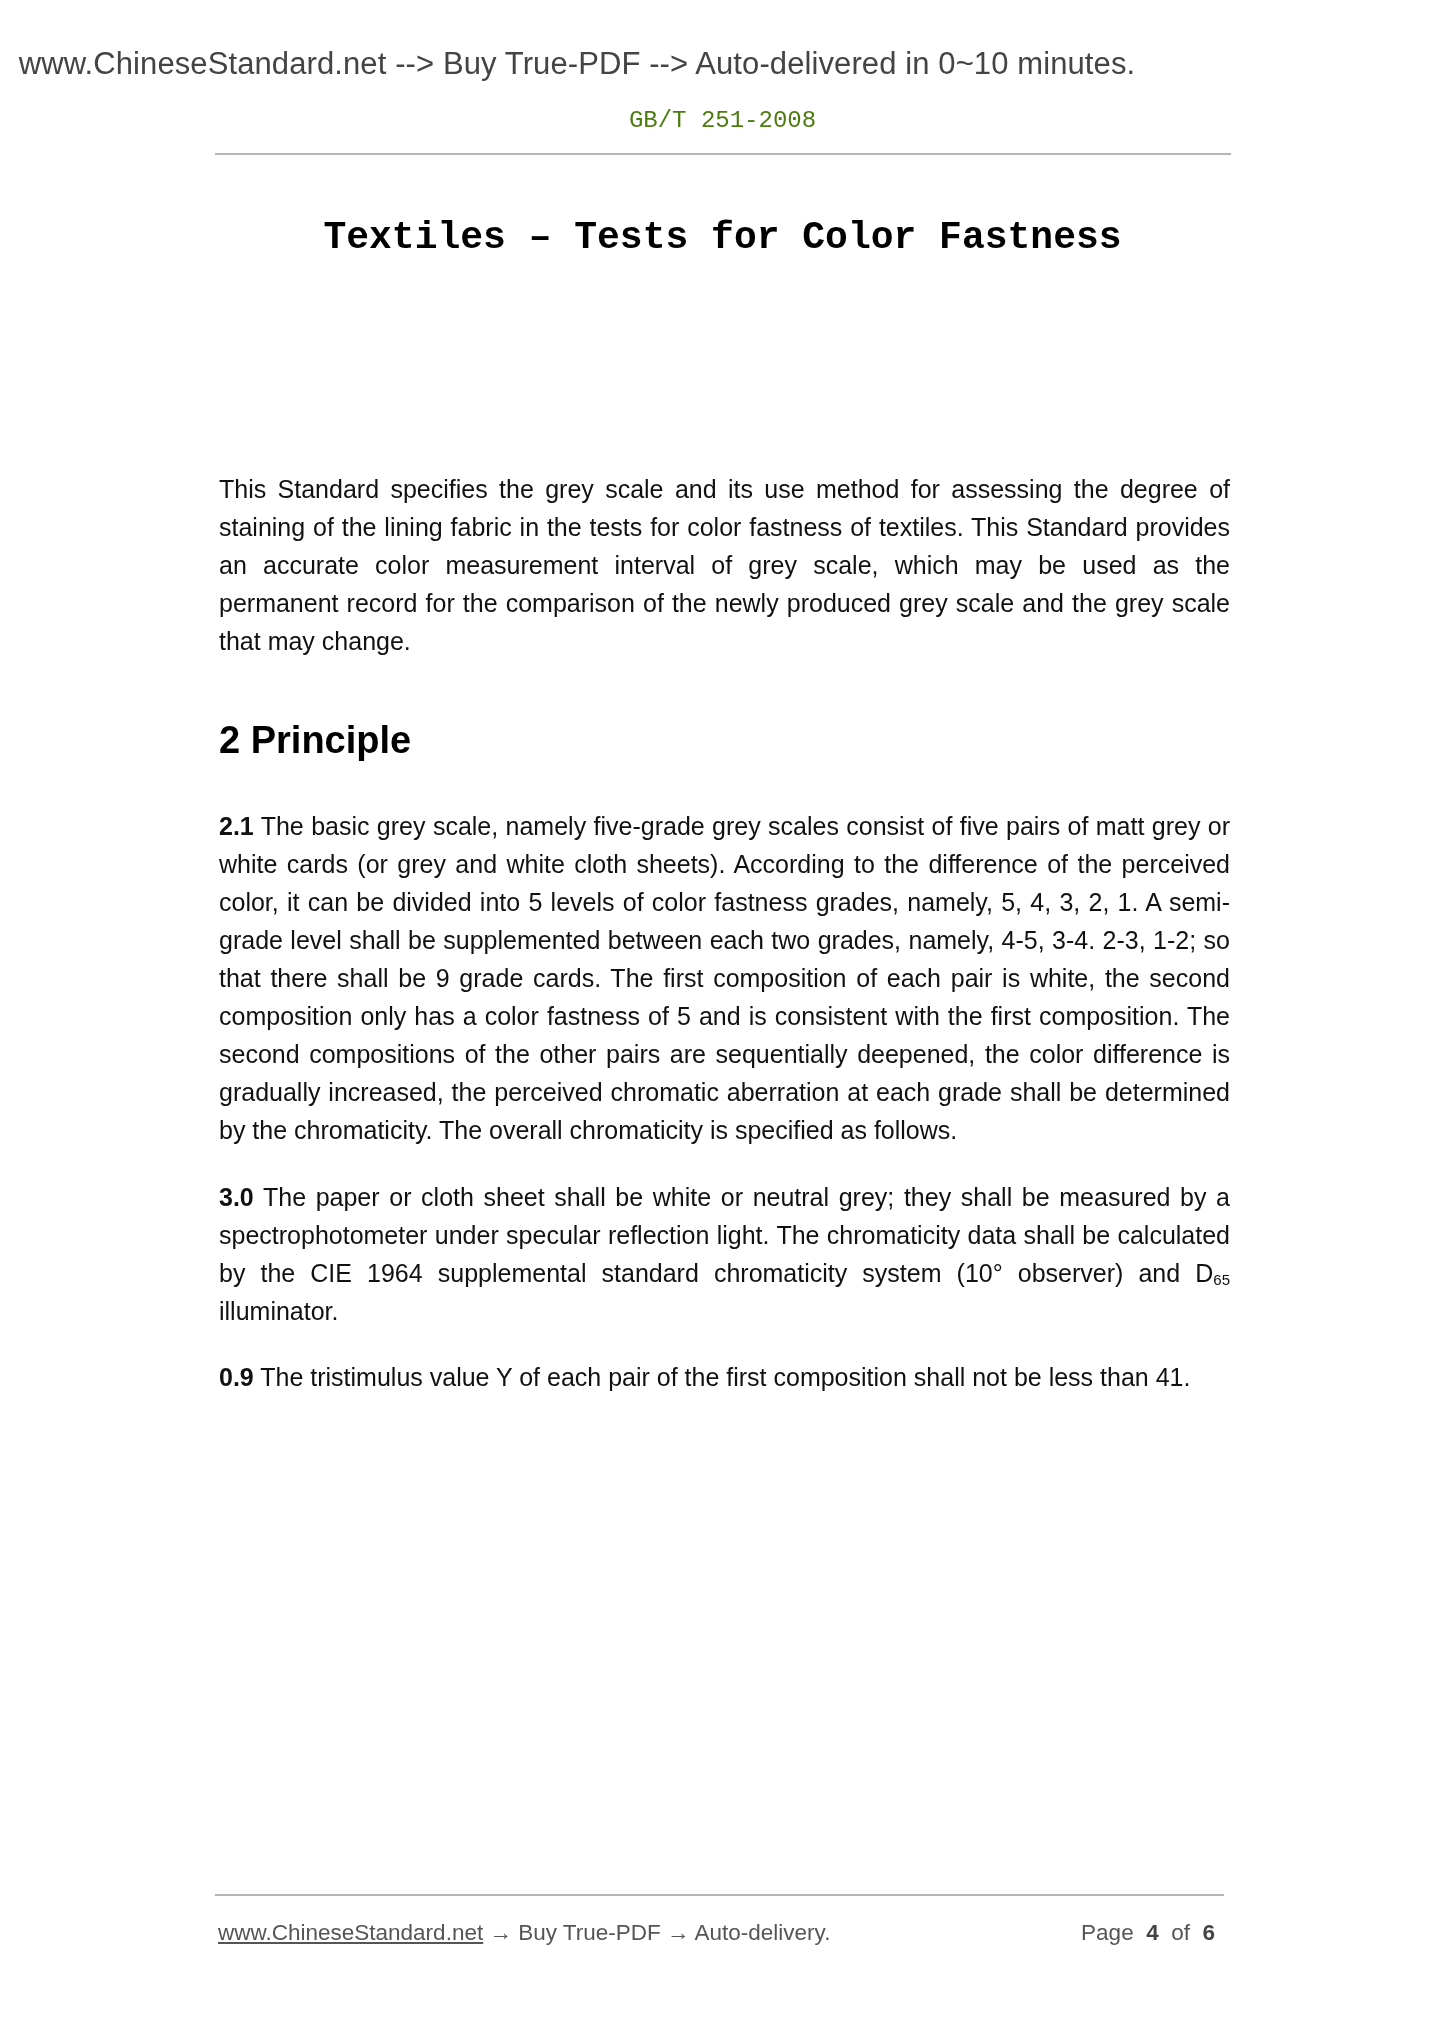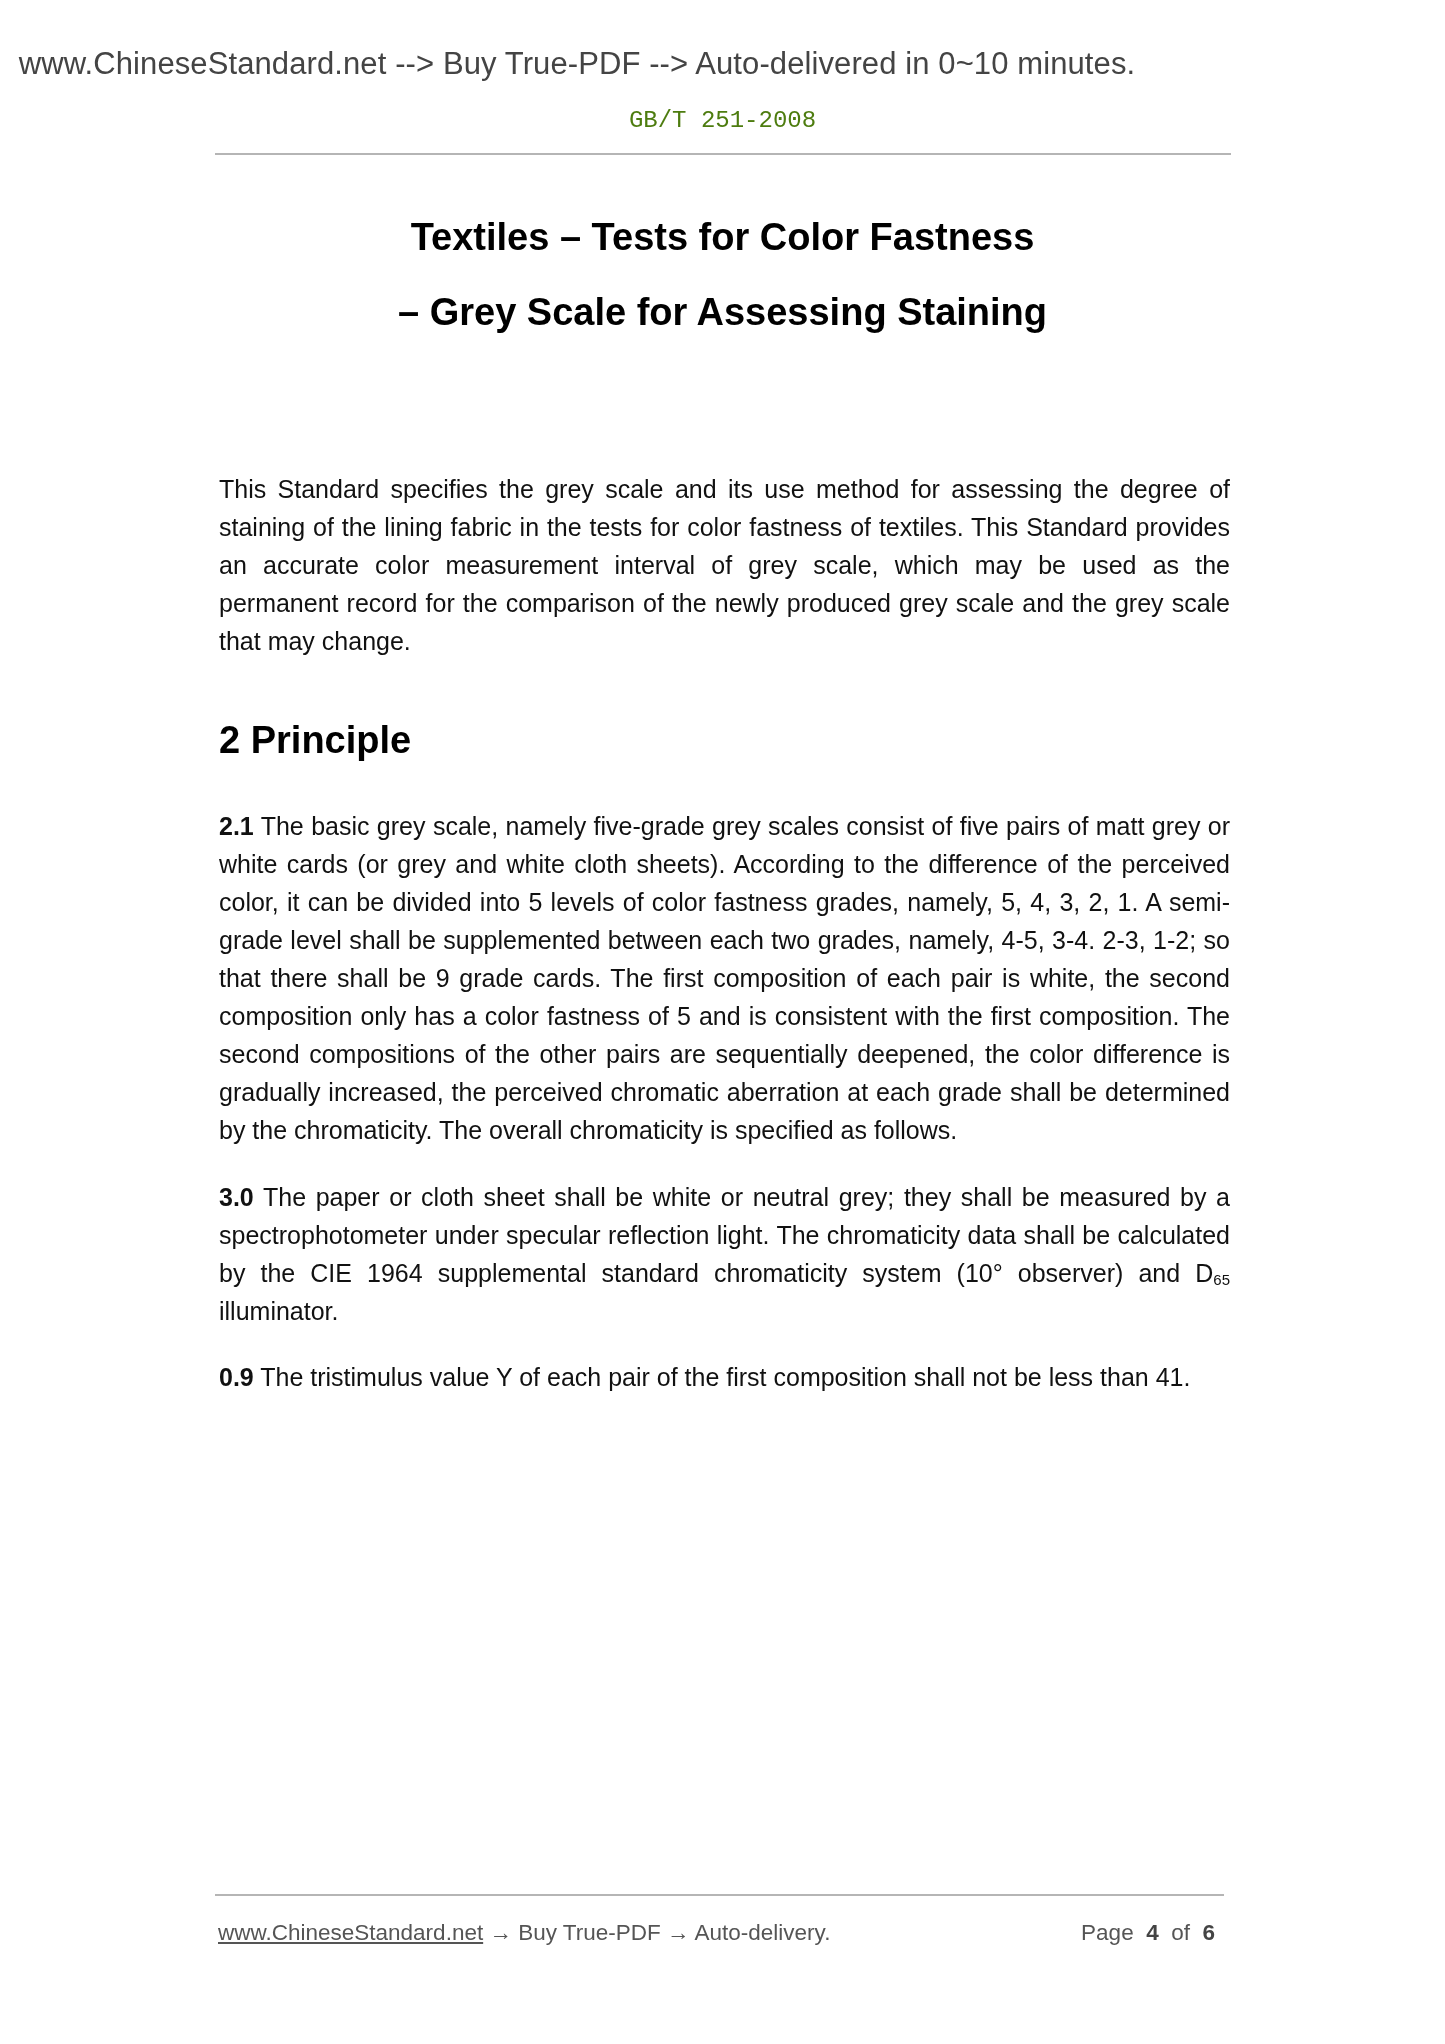--- a/index.html
+++ b/index.html
@@ -6,21 +6,21 @@
   body { width: 1445px; height: 2044px; position: relative; overflow: hidden;
          font-family: "Liberation Sans", "DejaVu Sans", sans-serif; color: #111; }
   .banner { position: absolute; left: 0; width: 1154px; top: 44px; height: 40px; line-height: 40px;
             text-align: center; font-size: 31px; color: #444; letter-spacing: 0.1px; }
   .docno { position: absolute; left: 0; width: 1445px; top: 106px; height: 30px; line-height: 30px;
            text-align: center; font-size: 24px; color: #4d7c0f; font-family: Liberation Mono, monospace; }
   .rule { position: absolute; height: 0; border-top: 2px solid #b5b5b5; }
   .rule.header { top: 153px; left: 215px; width: 1016px; }
   .rule.footer { top: 1894px; left: 215px; width: 1009px; }
   .title { position: absolute; left: 0; width: 1445px; top: 200px; text-align: center;
-           font-weight: bold; font-size: 38px; line-height: 75px; color: #000; }
+           font-weight: bold; font-size: 38px; line-height: 75px; color: #000; font-family: Liberation Mono, monospace; }
   .title div { height: 75px; }
   .content { position: absolute; left: 219px; width: 1011px; top: 425px; }
   h2 { margin: 0; font-size: 38px; font-weight: bold; line-height: 44px; height: 44px; color: #000; }
   p { margin: 0; font-size: 25px; line-height: 38px; text-align: justify; color: #111; }
   p .num { font-weight: bold; }
   sub { font-size: 15px; vertical-align: -3px; line-height: 0; }
   .footer { position: absolute; top: 1918px; left: 218px; width: 1000px; height: 30px; line-height: 30px;
             font-size: 22.5px; color: #555; }
   .footer .link { color: #555; text-decoration: underline; }
   .footer .pager { position: absolute; right: 3px; top: 0; }
@@ -28,21 +28,20 @@
 </style>
 </head>
 <body>
 
 <div class="banner">www.ChineseStandard.net --&gt; Buy True-PDF --&gt; Auto-delivered in 0~10 minutes.</div>
 <div class="docno">GB/T 251-2008</div>
 <div class="rule header"></div>
 
 <div class="title">
   <div>Textiles – Tests for Color Fastness</div>
-  <div>– Grey Scale for Assessing Staining</div>
 </div>
 
 <div class="content">
   <p style="margin-top:45px">This Standard specifies the grey scale and its use method for assessing the degree of staining of the lining fabric in the tests for color fastness of textiles. This Standard provides an accurate color measurement interval of grey scale, which may be used as the permanent record for the comparison of the newly produced grey scale and the grey scale that may change.</p>
 
   <h2 style="margin-top:58px">2 Principle</h2>
 
   <p style="margin-top:45px"><span class="num">2.1</span> <span>The basic grey scale, namely five-grade grey scales consist of five pairs of matt grey or white cards (or grey and white cloth sheets). According to the difference of the perceived color, it can be divided into 5 levels of color fastness grades, namely, 5, 4, 3, 2, 1. A semi-grade level shall be supplemented between each two grades, namely, 4-5, 3-4. 2-3, 1-2; so that there shall be 9 grade cards. The first composition of each pair is white, the second composition only has a color fastness of 5 and is consistent with the first composition. The second compositions of the other pairs are sequentially deepened, the color difference is gradually increased, the perceived chromatic aberration at each grade shall be determined by the chromaticity. The overall chromaticity is specified as follows.</span></p>
 
   <p style="margin-top:29px"><span class="num">3.0</span> <span>The paper or cloth sheet shall be white or neutral grey; they shall be measured by a spectrophotometer under specular reflection light. The chromaticity data shall be calculated by the CIE 1964 supplemental standard chromaticity system (10° observer) and D</span><sub>65</sub><span> illuminator.</span></p>

